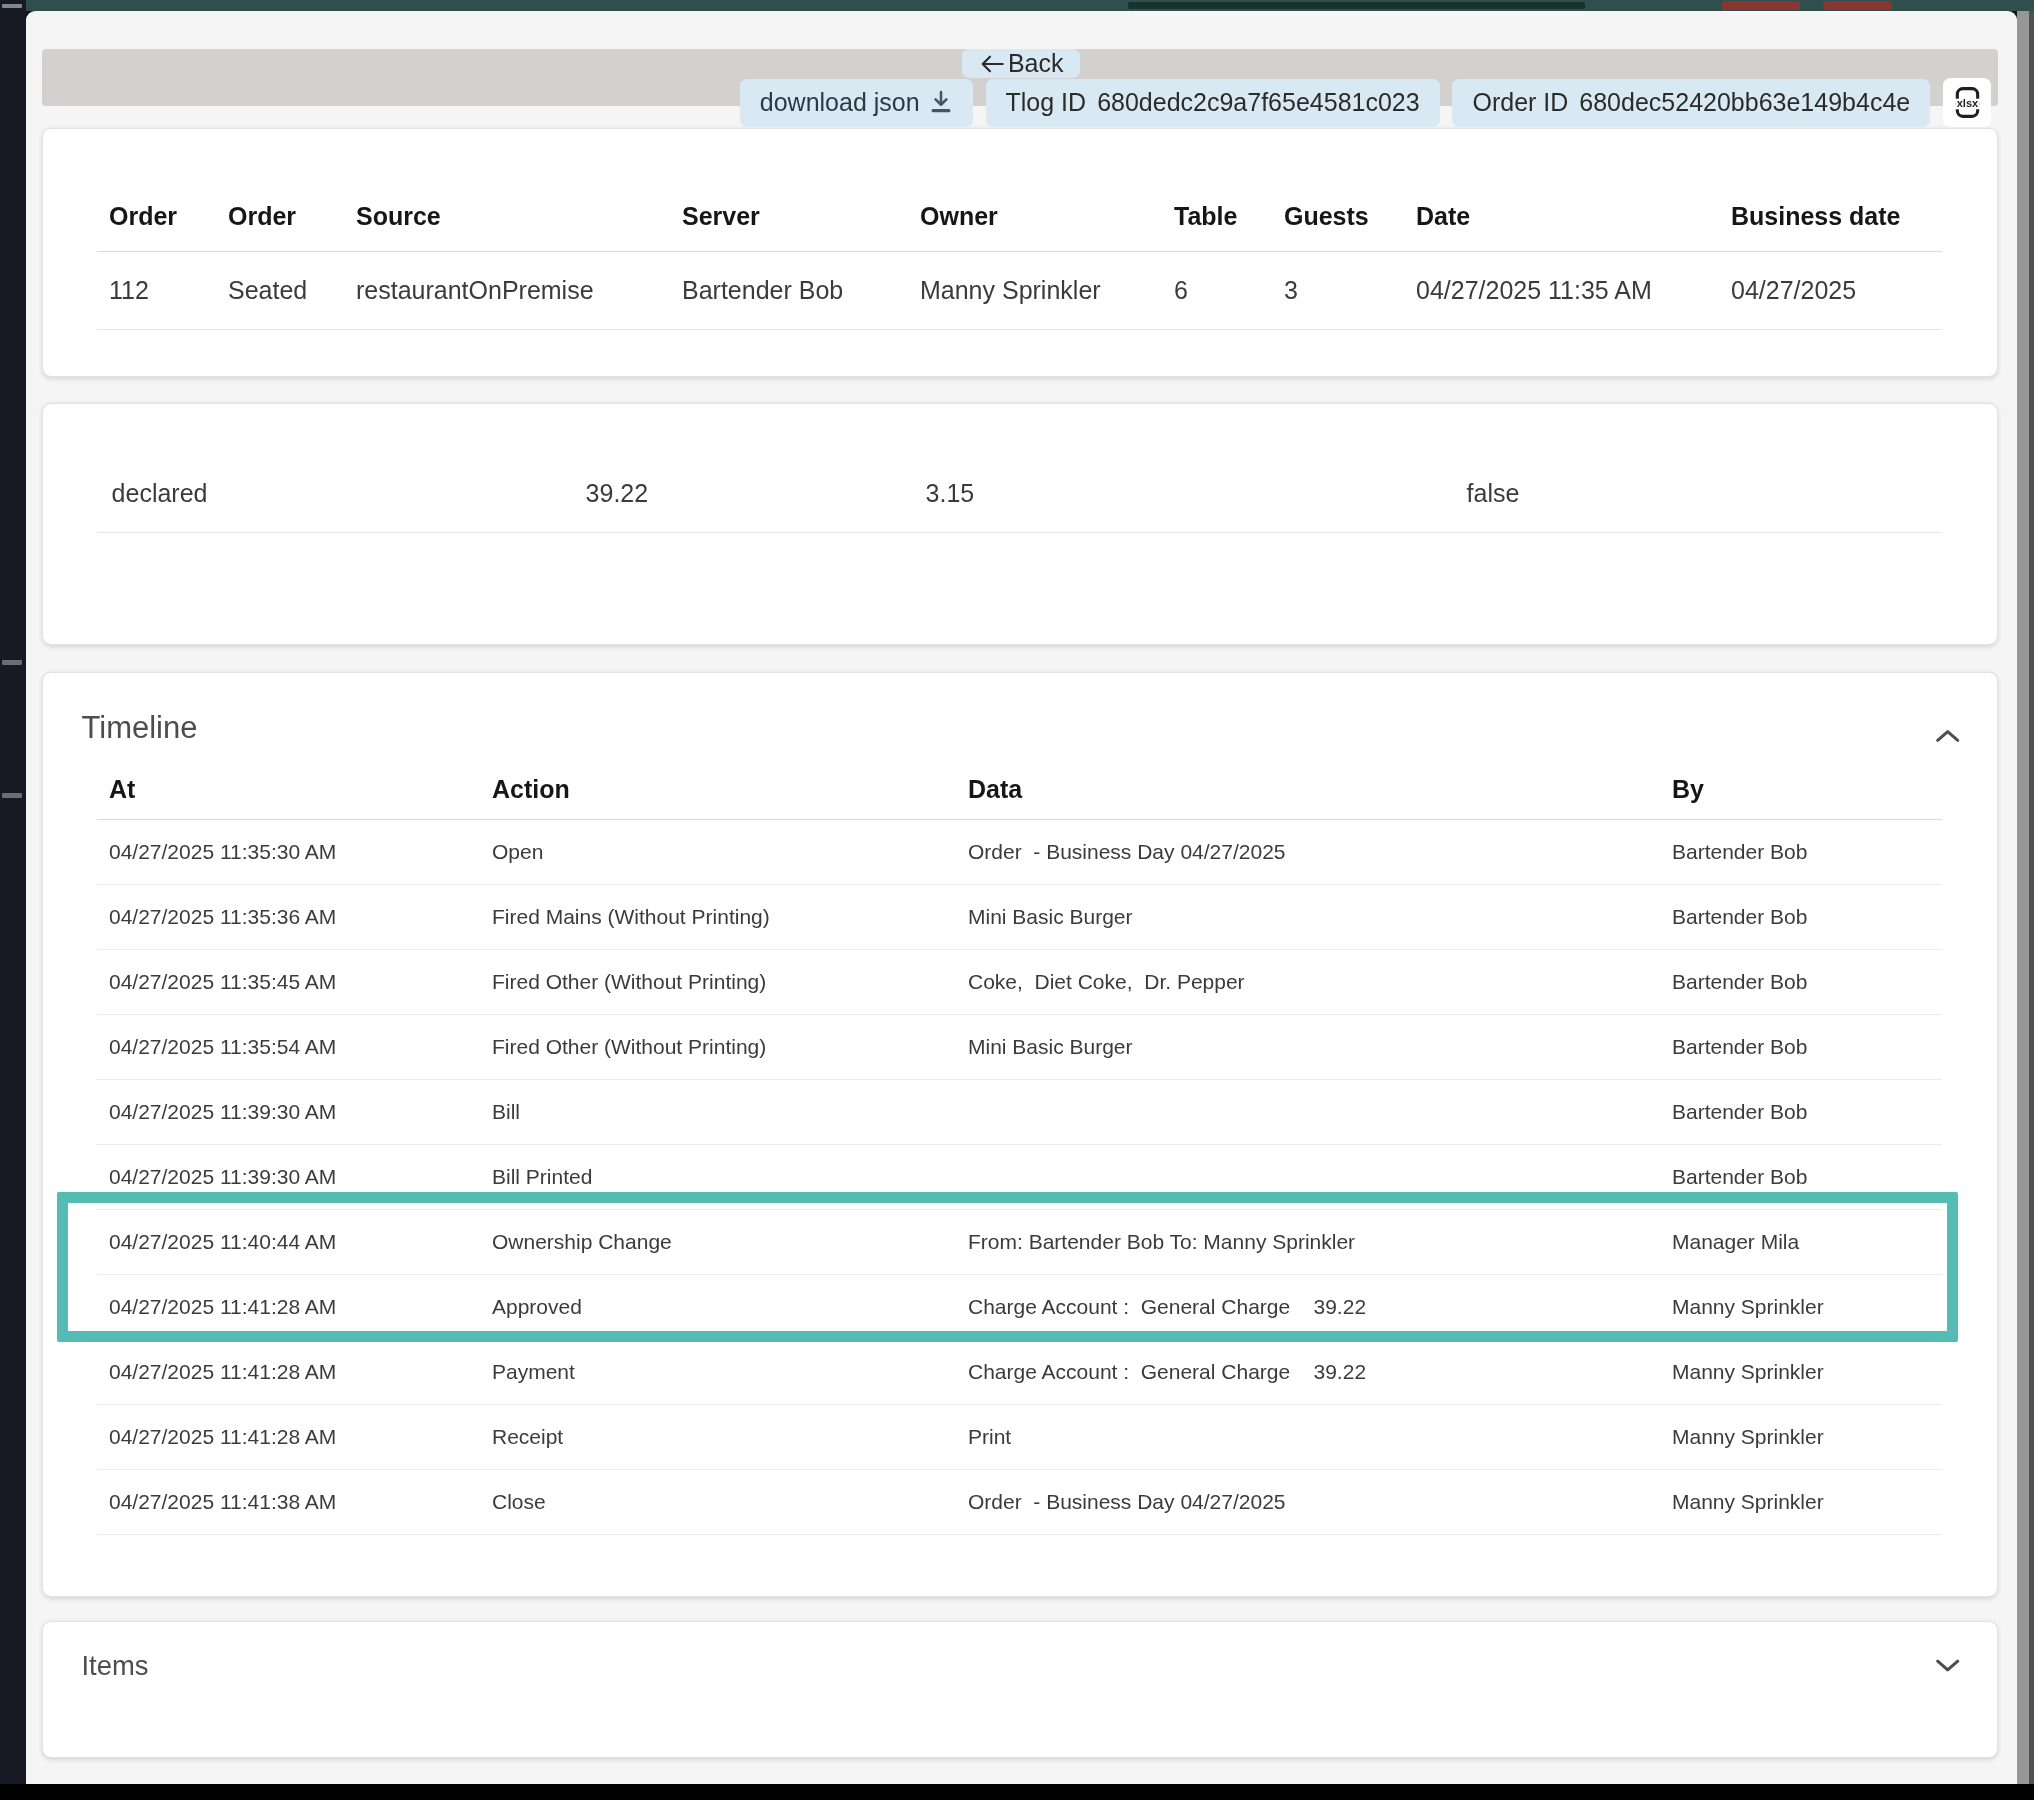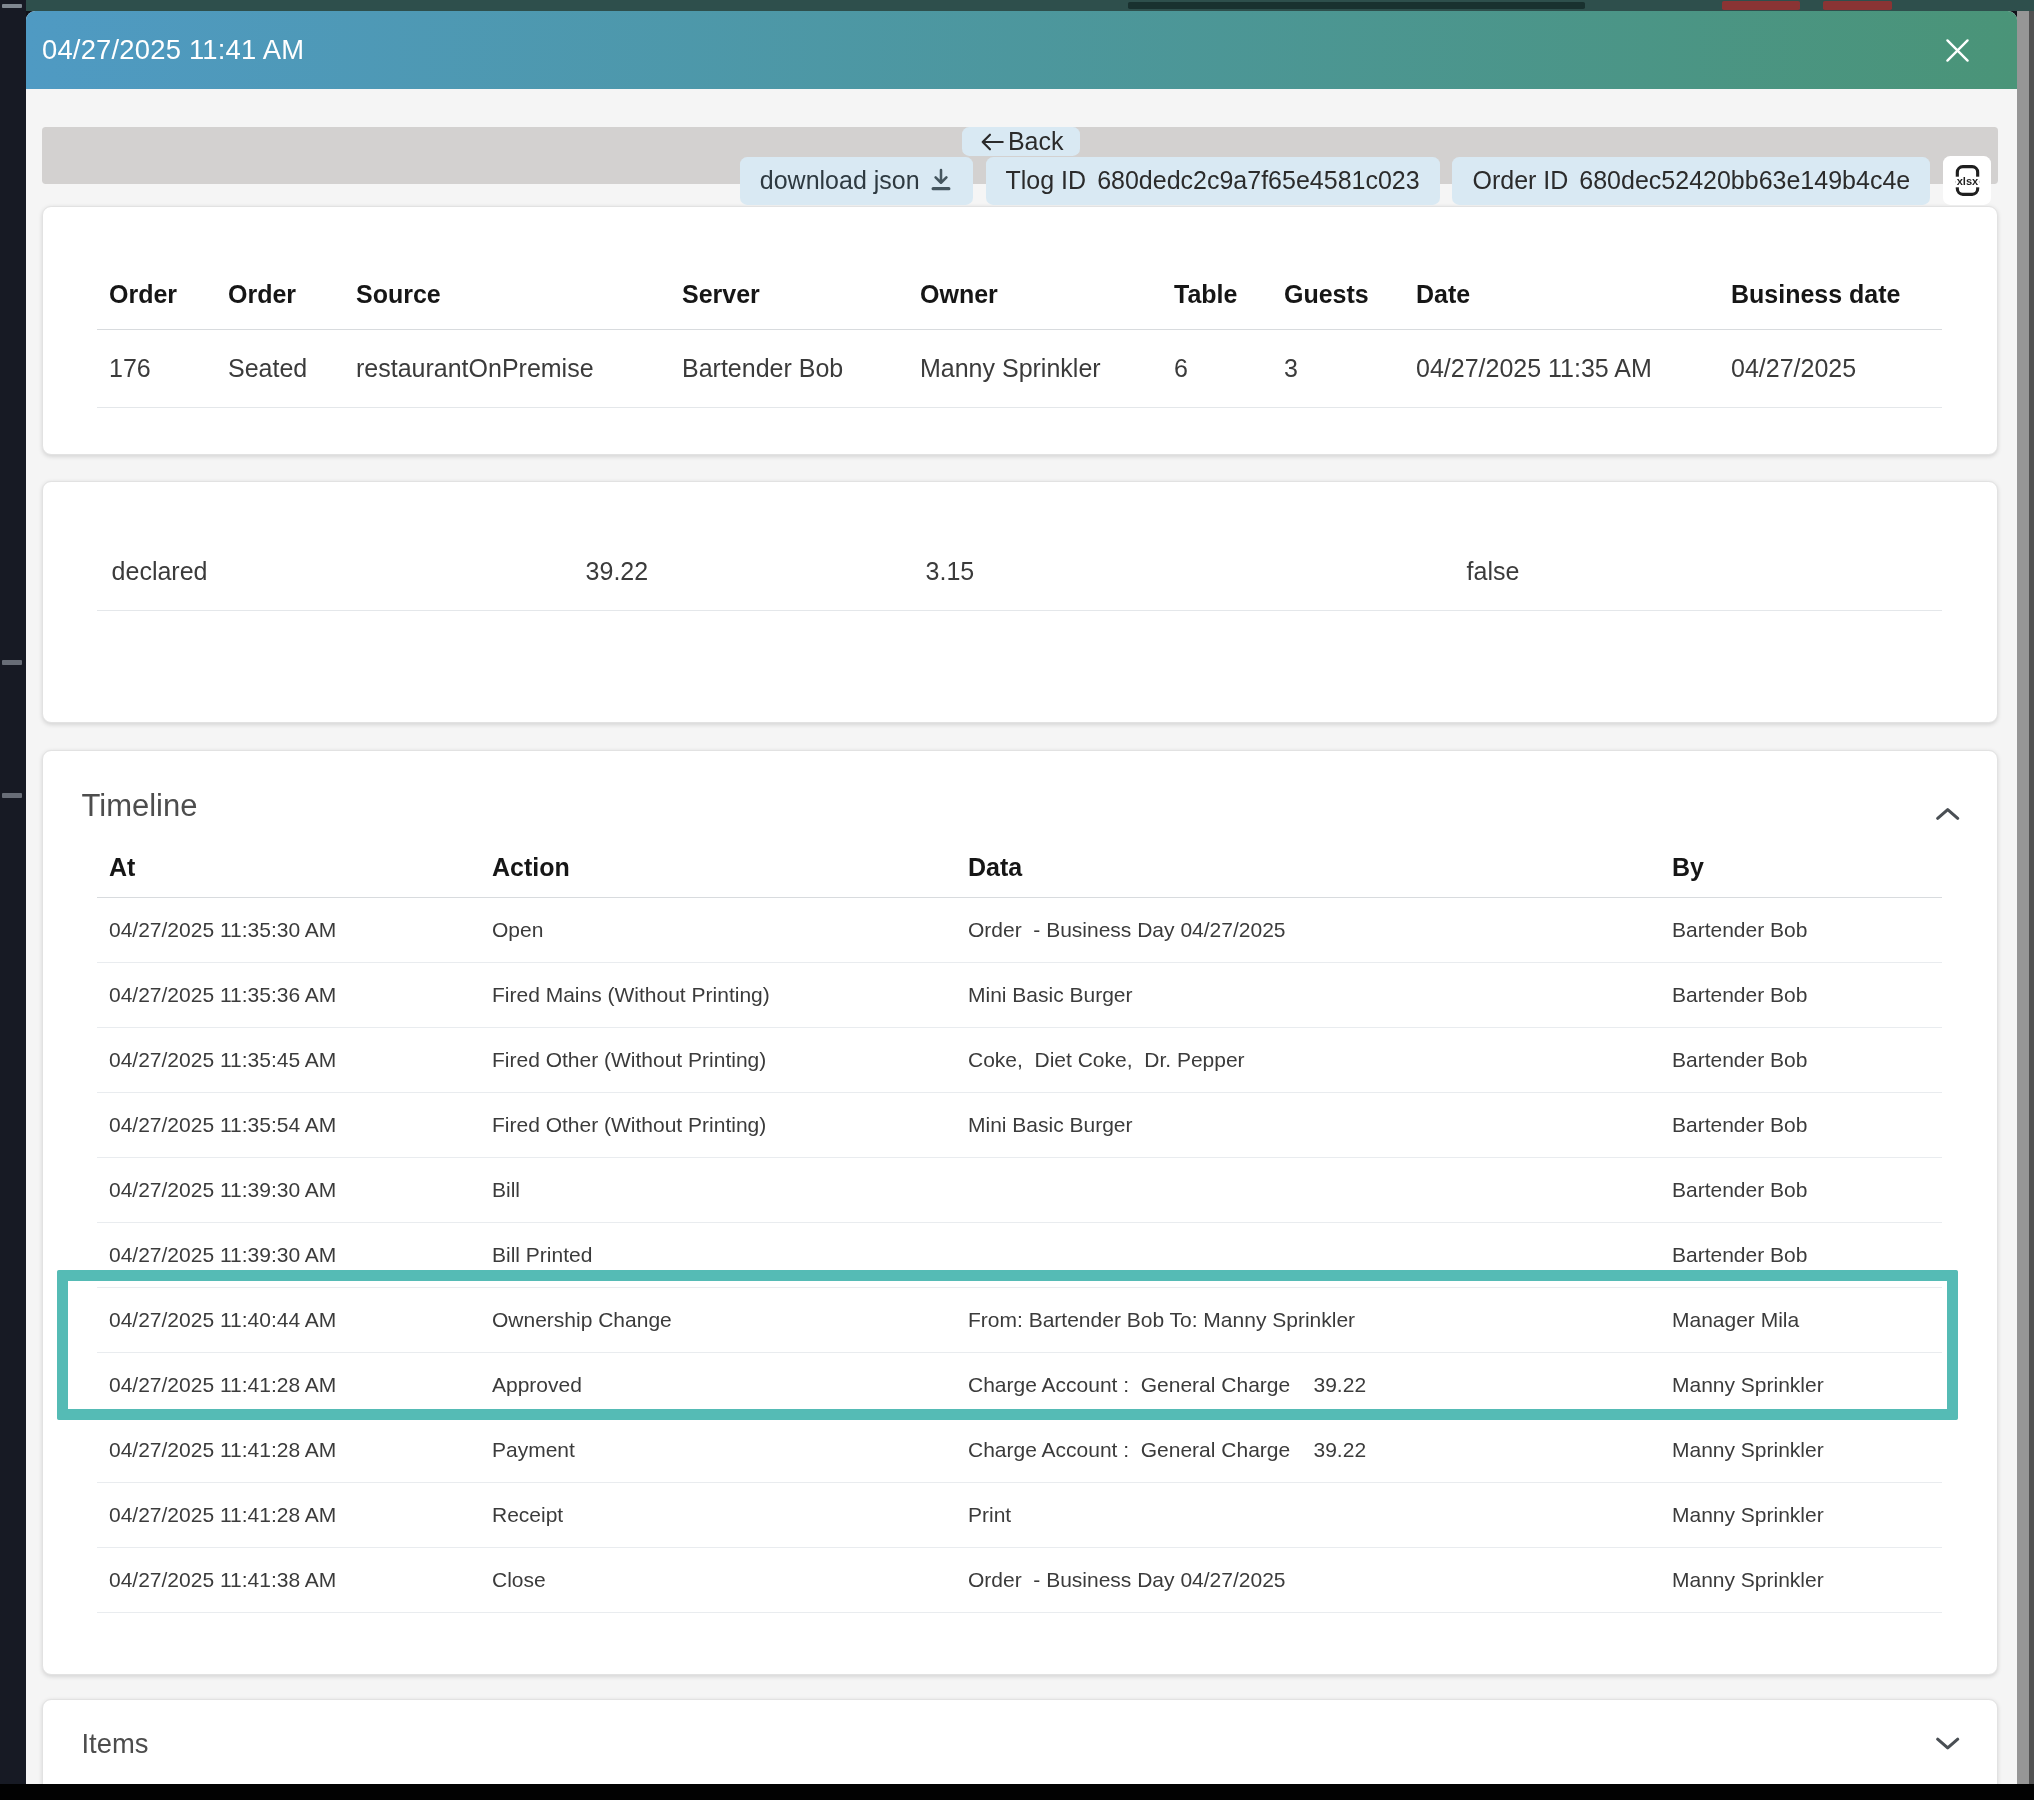--- a/index.html
+++ b/index.html
@@ -84,28 +84,20 @@
   <div class="bg-left">
     <div class="mark m1"></div>
     <div class="mark m2"></div>
     <div class="mark m3"></div>
   </div>
   <div class="bg-right"></div>
   <div class="bg-bottom"></div>
 
   <div class="modal">
 
-    <div class="modal-header">
-      <div class="modal-title">04/27/2025 11:41 AM</div>
-      <div class="close-btn">
-        <svg width="33" height="33" viewBox="0 0 36 36">
-            <path d="M7 7 L29 29 M29 7 L7 29" stroke="#ffffff" stroke-width="2.6" stroke-linecap="round" fill="none"></path>
-          </svg>
-      </div>
-    </div>
 
     <div class="toolbar">
       <button class="chip back">
         <span style="display:flex;">
           <svg width="25.6" height="20" viewBox="0 0 28 22">
               <path d="M26 11 H4 M12 3 L4 11 L12 19" stroke="#2b2b2b" stroke-width="2.4" fill="none" stroke-linecap="round" stroke-linejoin="round"></path>
             </svg>
         </span>
         <span>Back</span>
       </button>
@@ -148,21 +140,21 @@
         <div>Order</div>
         <div>Source</div>
         <div>Server</div>
         <div>Owner</div>
         <div>Table</div>
         <div>Guests</div>
         <div>Date</div>
         <div>Business date</div>
       </div>
       <div class="grid g-order val-row">
-        <div>176</div>
+        <div>112</div>
         <div>Seated</div>
         <div>restaurantOnPremise</div>
         <div>Bartender Bob</div>
         <div>Manny Sprinkler</div>
         <div>6</div>
         <div>3</div>
         <div>04/27/2025 11:35 AM</div>
         <div>04/27/2025</div>
       </div>
     </div>

